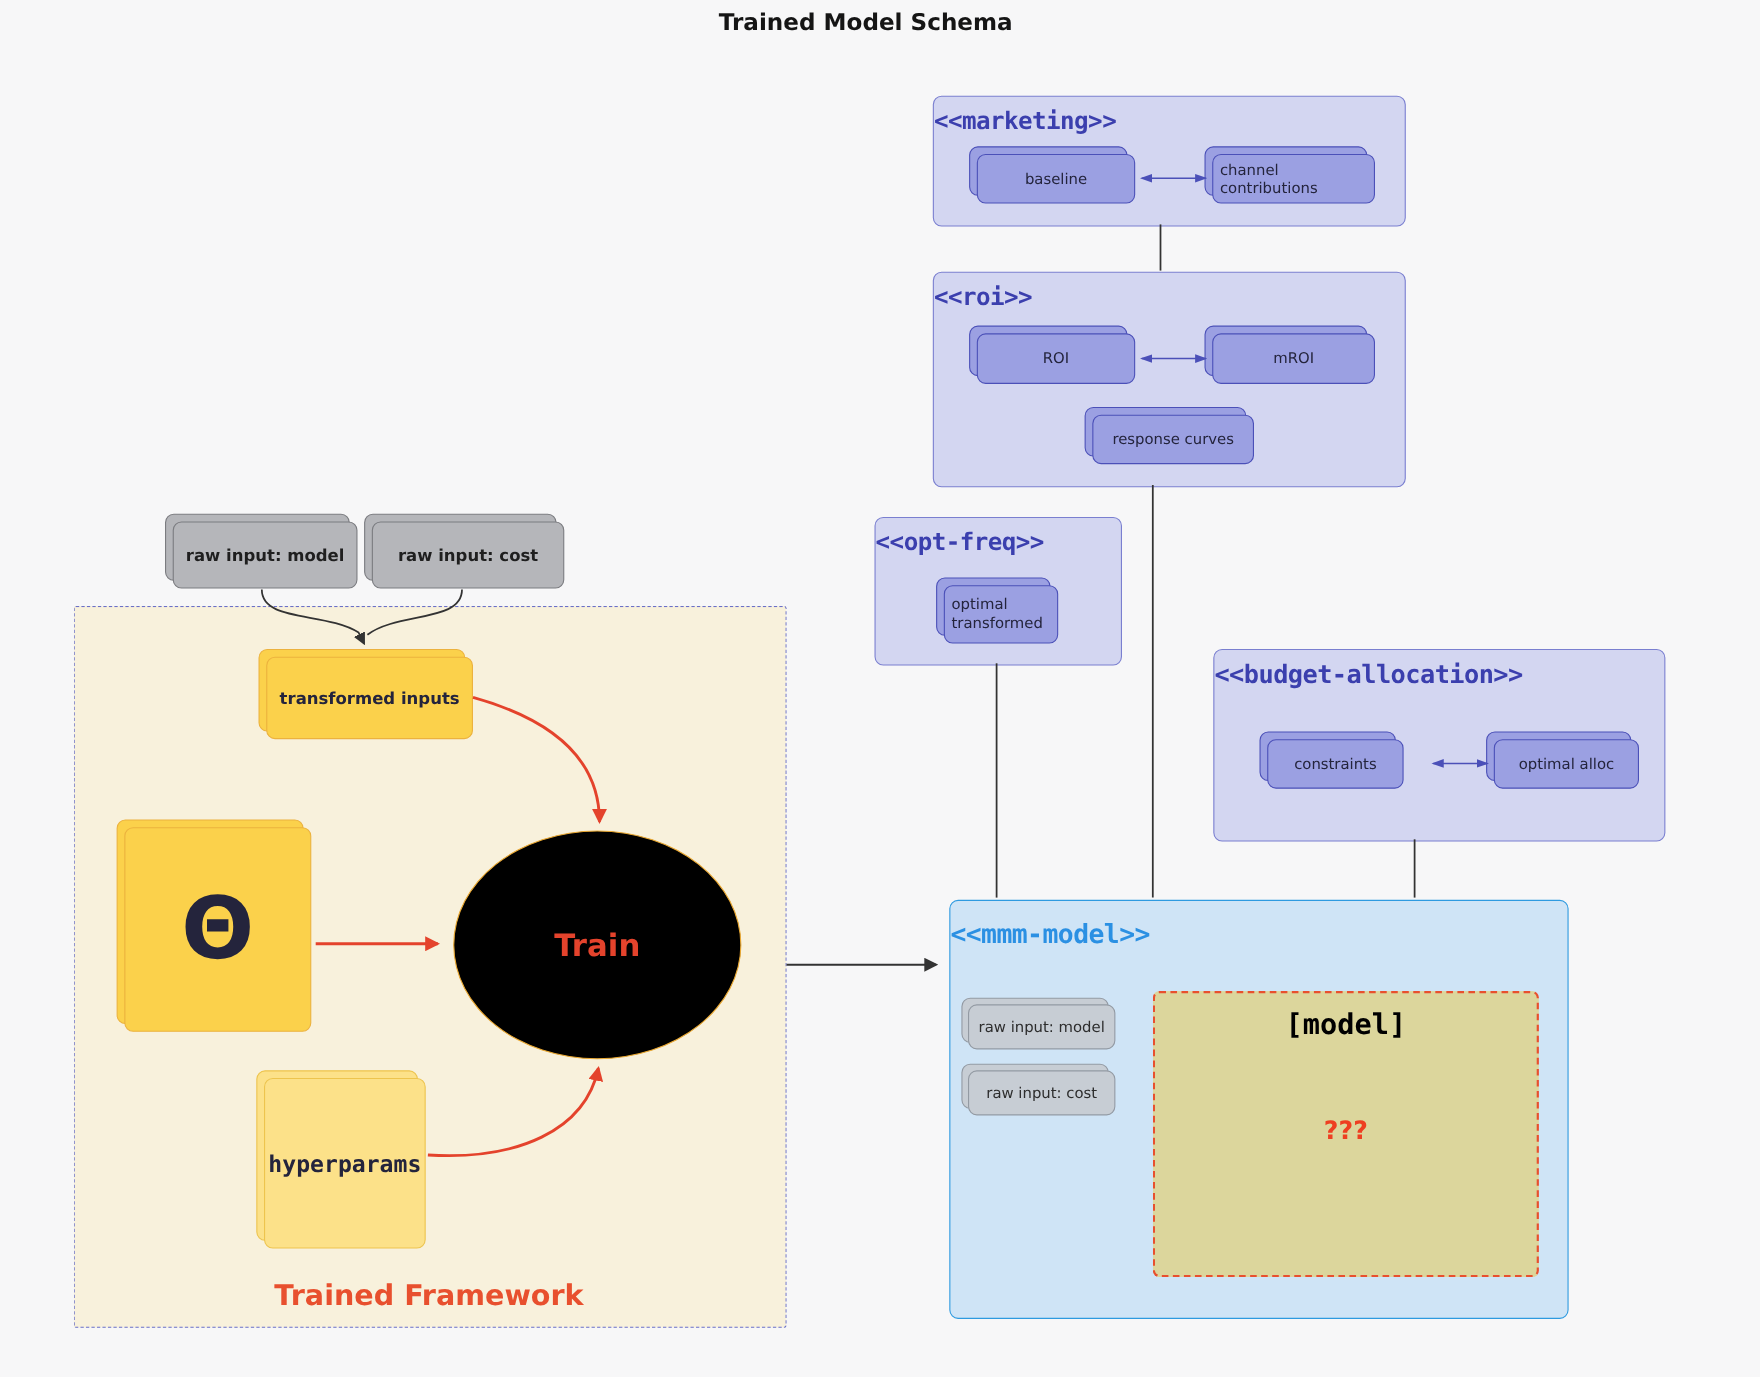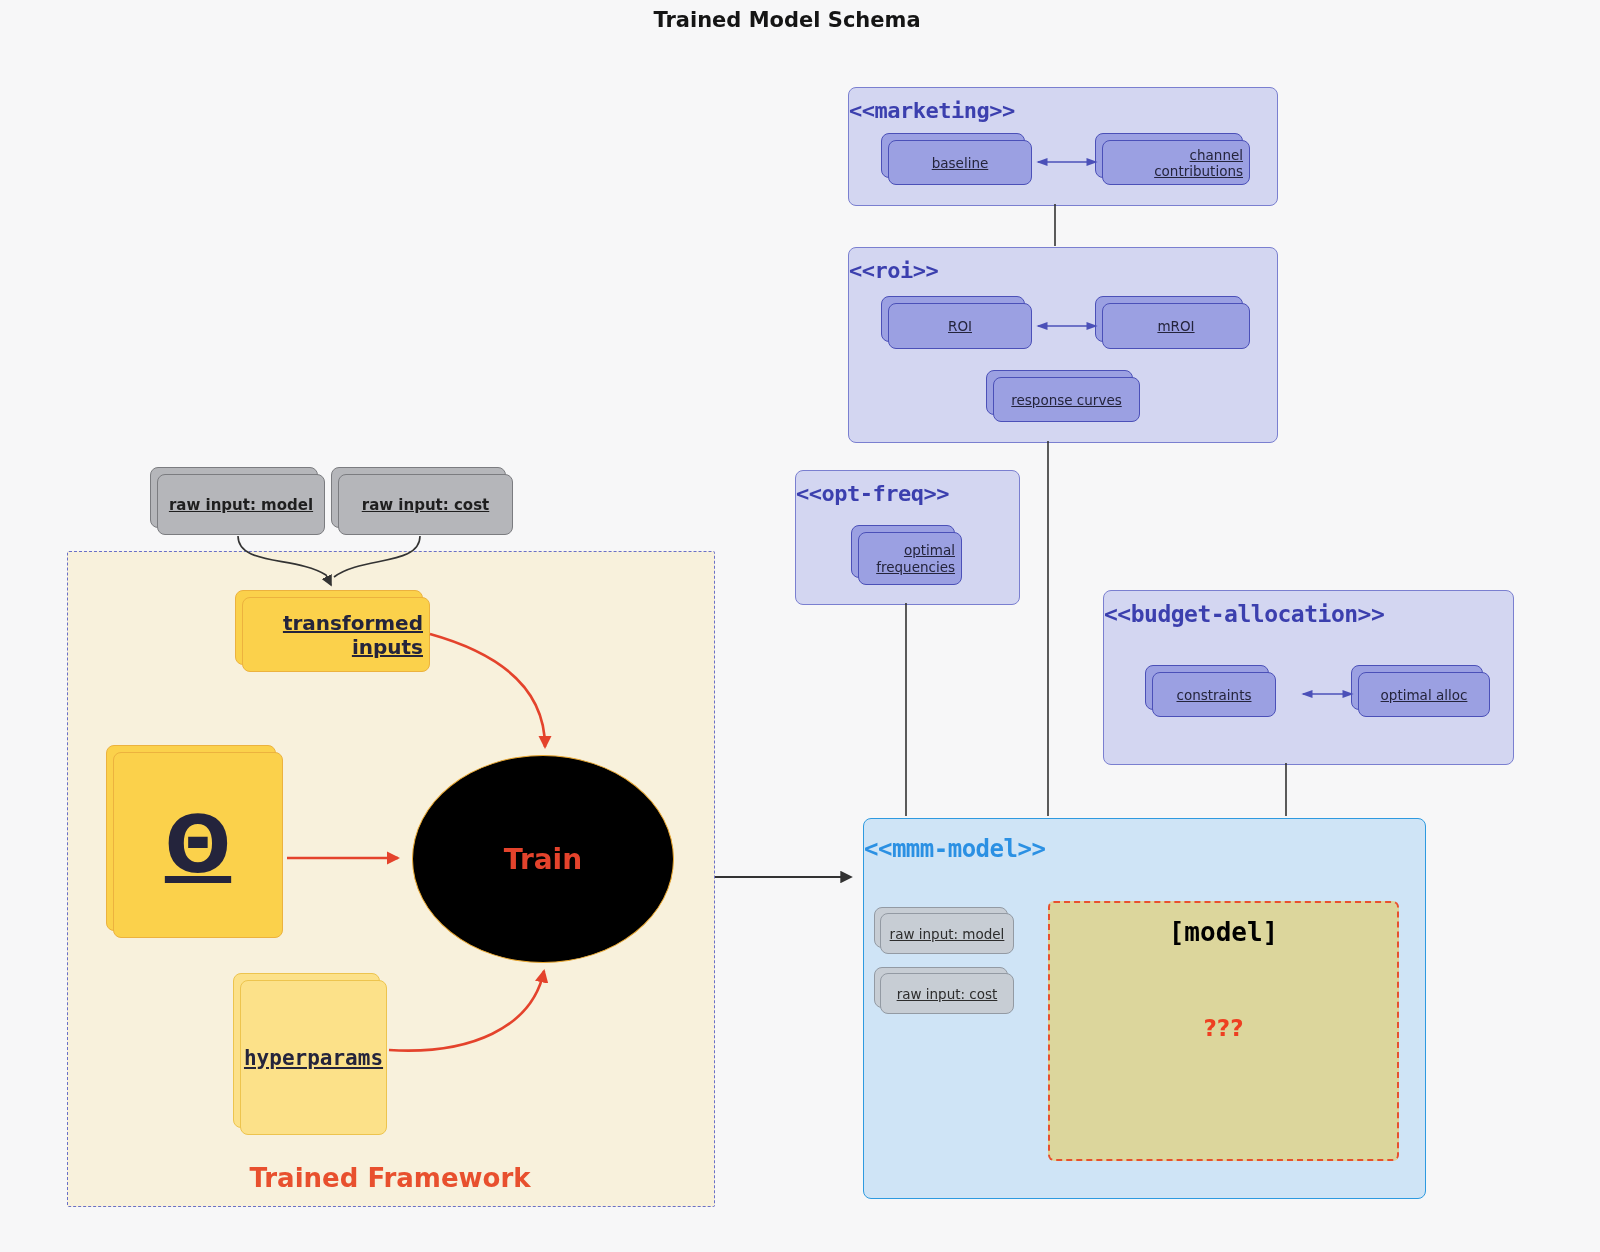--- a/index.html
+++ b/index.html
@@ -13,22 +13,22 @@
   .group { position:absolute; border-radius:8px; }
   .g-purple { background:#d3d6f1; border:1.5px solid #7a7fd0; }
   .group-title { position:absolute; top:10px; left:0; right:0; text-align:left;
                  font-family:"DejaVu Sans Mono","Liberation Mono",monospace; font-weight:bold;
                  color:#3b3fae; letter-spacing:-0.5px; }
 
   
   .card { position:absolute; }
   .card .back, .card .front { position:absolute; inset:0; border-radius:8px; }
   .card .back { transform:translate(-7px,-7px); }
-  .card .front { display:flex; align-items:center; justify-content:center; text-align:right;
-                 font-size:13.5px; color:#24243c; padding:17px 6px; box-sizing:border-box;text-decoration:underline; }
+  .card .front { display:flex; align-items:center; justify-content:center; text-align:left;
+                 font-size:13.5px; color:#24243c; padding:17px 6px; box-sizing:border-box; }
   .v-purple .back, .v-purple .front { background:#9ba0e2; border:1.5px solid #4b50b8; }
   .v-gray .back,   .v-gray .front   { background:#b5b6ba; border:1.5px solid #7b7c80; }
   .v-gray2 .back,  .v-gray2 .front  { background:#c7cdd4; border:1.5px solid #939aa3; }
   .v-yellow .back, .v-yellow .front { background:#fbd14b; border:1.5px solid #ecb23e; }
   .v-ylight .back, .v-ylight .front { background:#fce189; border:1.5px solid #edc44e; }
 
   .bold { font-weight:bold; }
   .red  { color:#e4432c; }
   .mono { font-family:"DejaVu Sans Mono","Liberation Mono",monospace; }
 
@@ -68,21 +68,21 @@
     <div class="back"></div>
     <div class="front bold" style="font-size:15px; color:#1f1f1f;">raw input: model</div>
   </div>
   <div class="card v-gray" style="left:338px; top:474px; width:175px; height:61px;">
     <div class="back"></div>
     <div class="front bold" style="font-size:15px; color:#1f1f1f;">raw input: cost</div>
   </div>
 
   <div class="card v-yellow" style="left:242px; top:597px; width:188px; height:75px;">
     <div class="back"></div>
-    <div class="front bold red" style="font-size:20px;">transformed inputs</div>
+    <div class="front bold red" style="font-size:15px;">transformed inputs</div>
   </div>
 
   <div class="card v-yellow" style="left:113px; top:752px; width:170px; height:186px;">
     <div class="back"></div>
     <div class="front bold red" style="font-size:78px;">Θ</div>
   </div>
 
   <div id="train-ellipse" class="abs">
     <span>Train</span>
   </div>
@@ -118,21 +118,21 @@
   <div class="card v-purple" style="left:993px; top:377px; width:147px; height:45px;">
     <div class="back"></div>
     <div class="front">response curves</div>
   </div>
 
   <div class="group g-purple" style="left:795px; top:470px; width:223px; height:133px;">
     <div class="group-title" style="font-size:22px;">&lt;&lt;opt-freq&gt;&gt;</div>
   </div>
   <div class="card v-purple" style="left:858px; top:532px; width:104px; height:53px;">
     <div class="back"></div>
-    <div class="front" style="line-height:1.25;">optimal frequencies</div>
+    <div class="front" style="line-height:1.25;">optimal transformed</div>
   </div>
 
   <div class="group g-purple" style="left:1103px; top:590px; width:409px; height:173px;">
     <div class="group-title" style="font-size:23px;">&lt;&lt;budget-allocation&gt;&gt;</div>
   </div>
   <div class="card v-purple" style="left:1152px; top:672px; width:124px; height:45px;">
     <div class="back"></div>
     <div class="front">constraints</div>
   </div>
   <div class="card v-purple" style="left:1358px; top:672px; width:132px; height:45px;">

